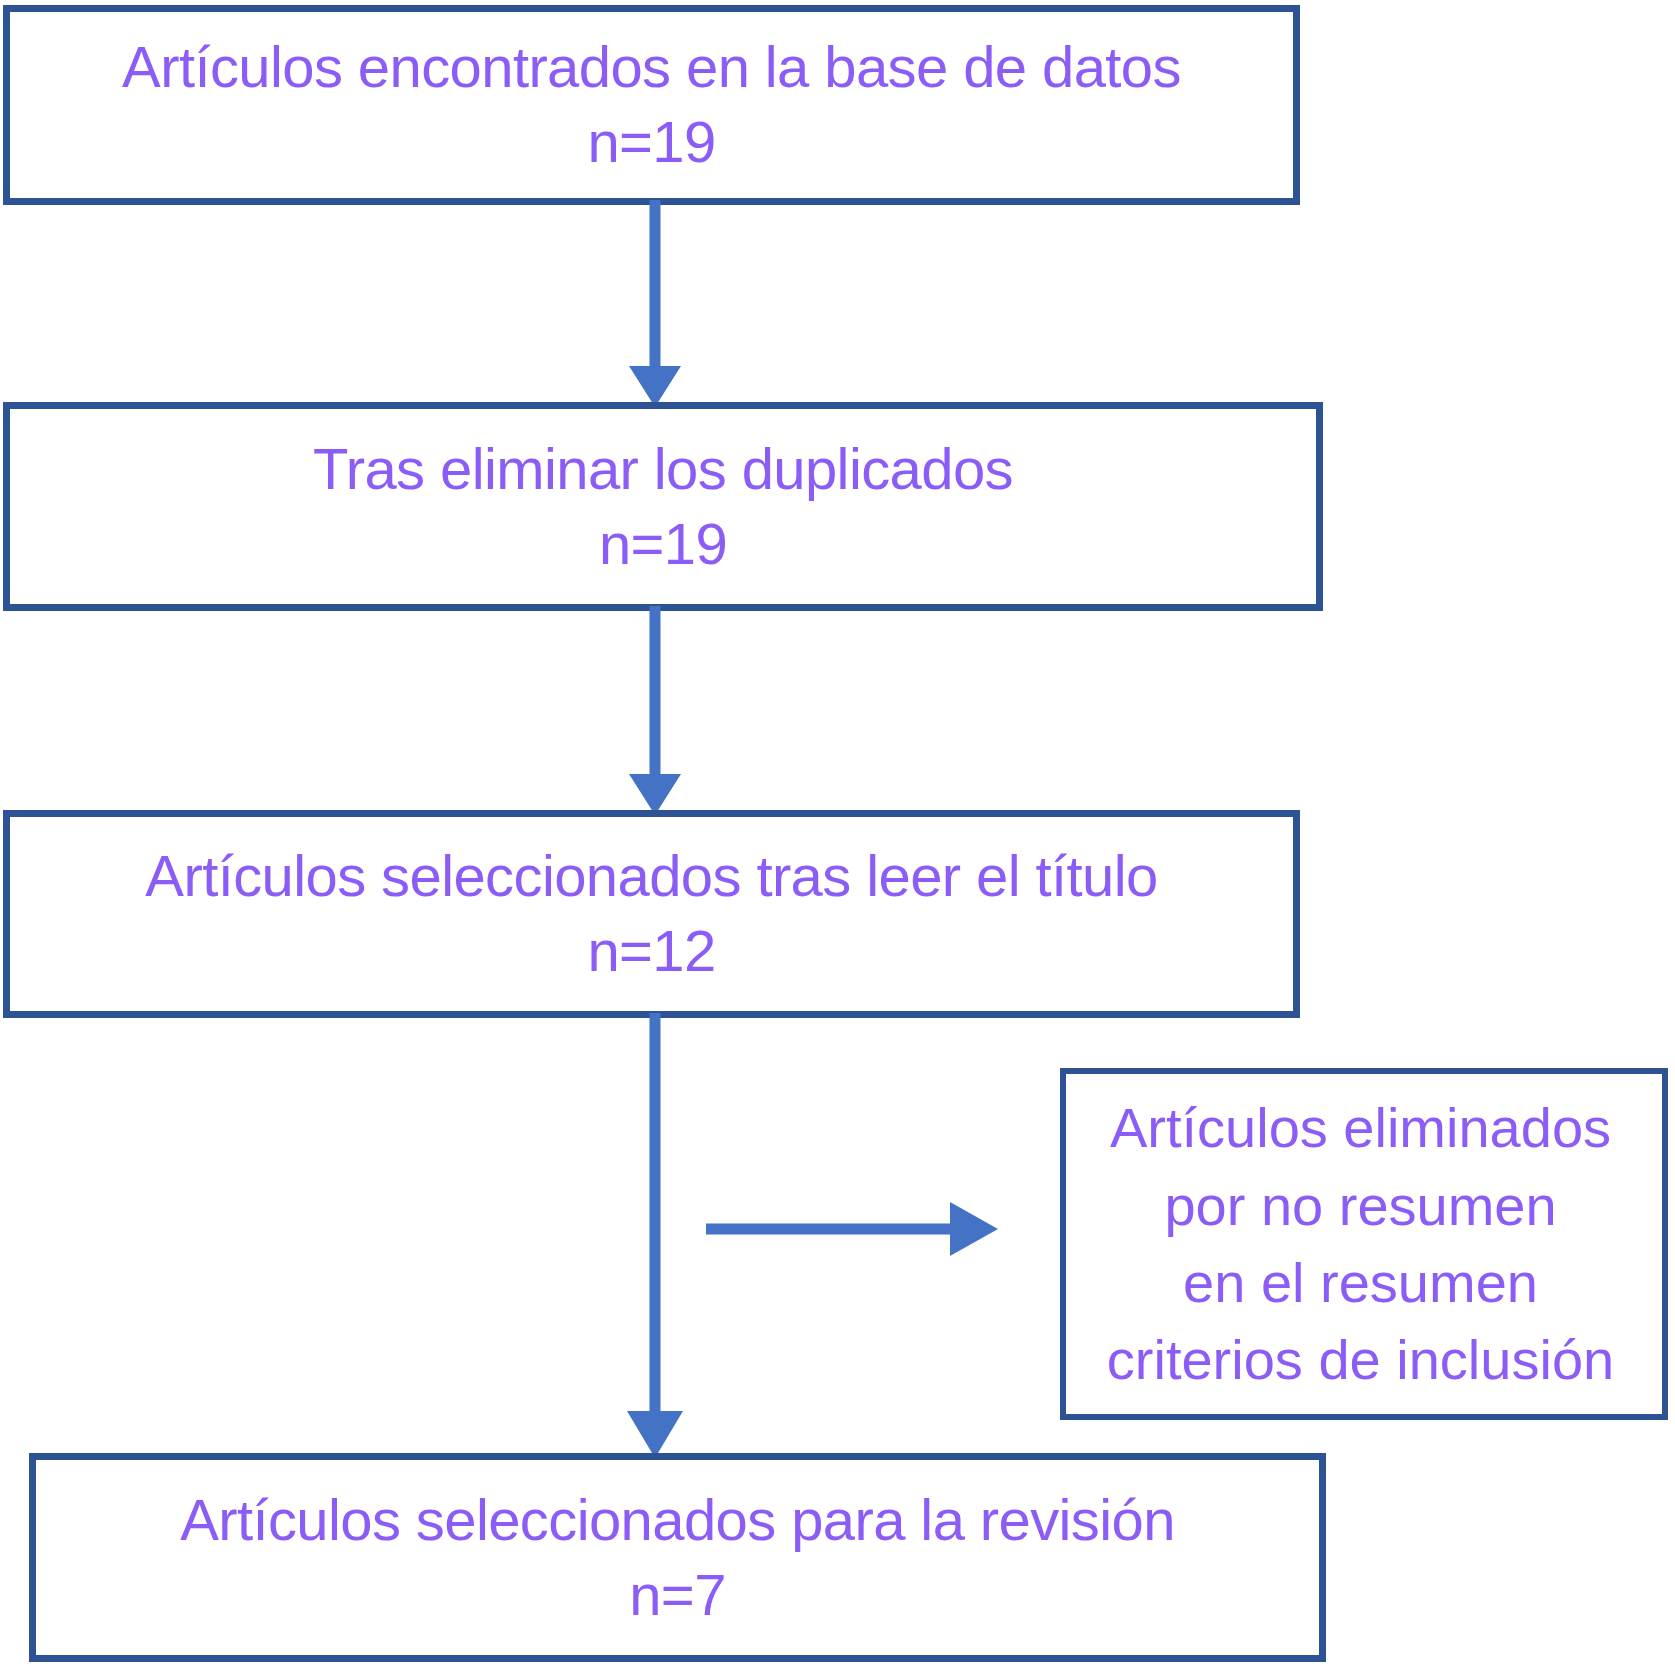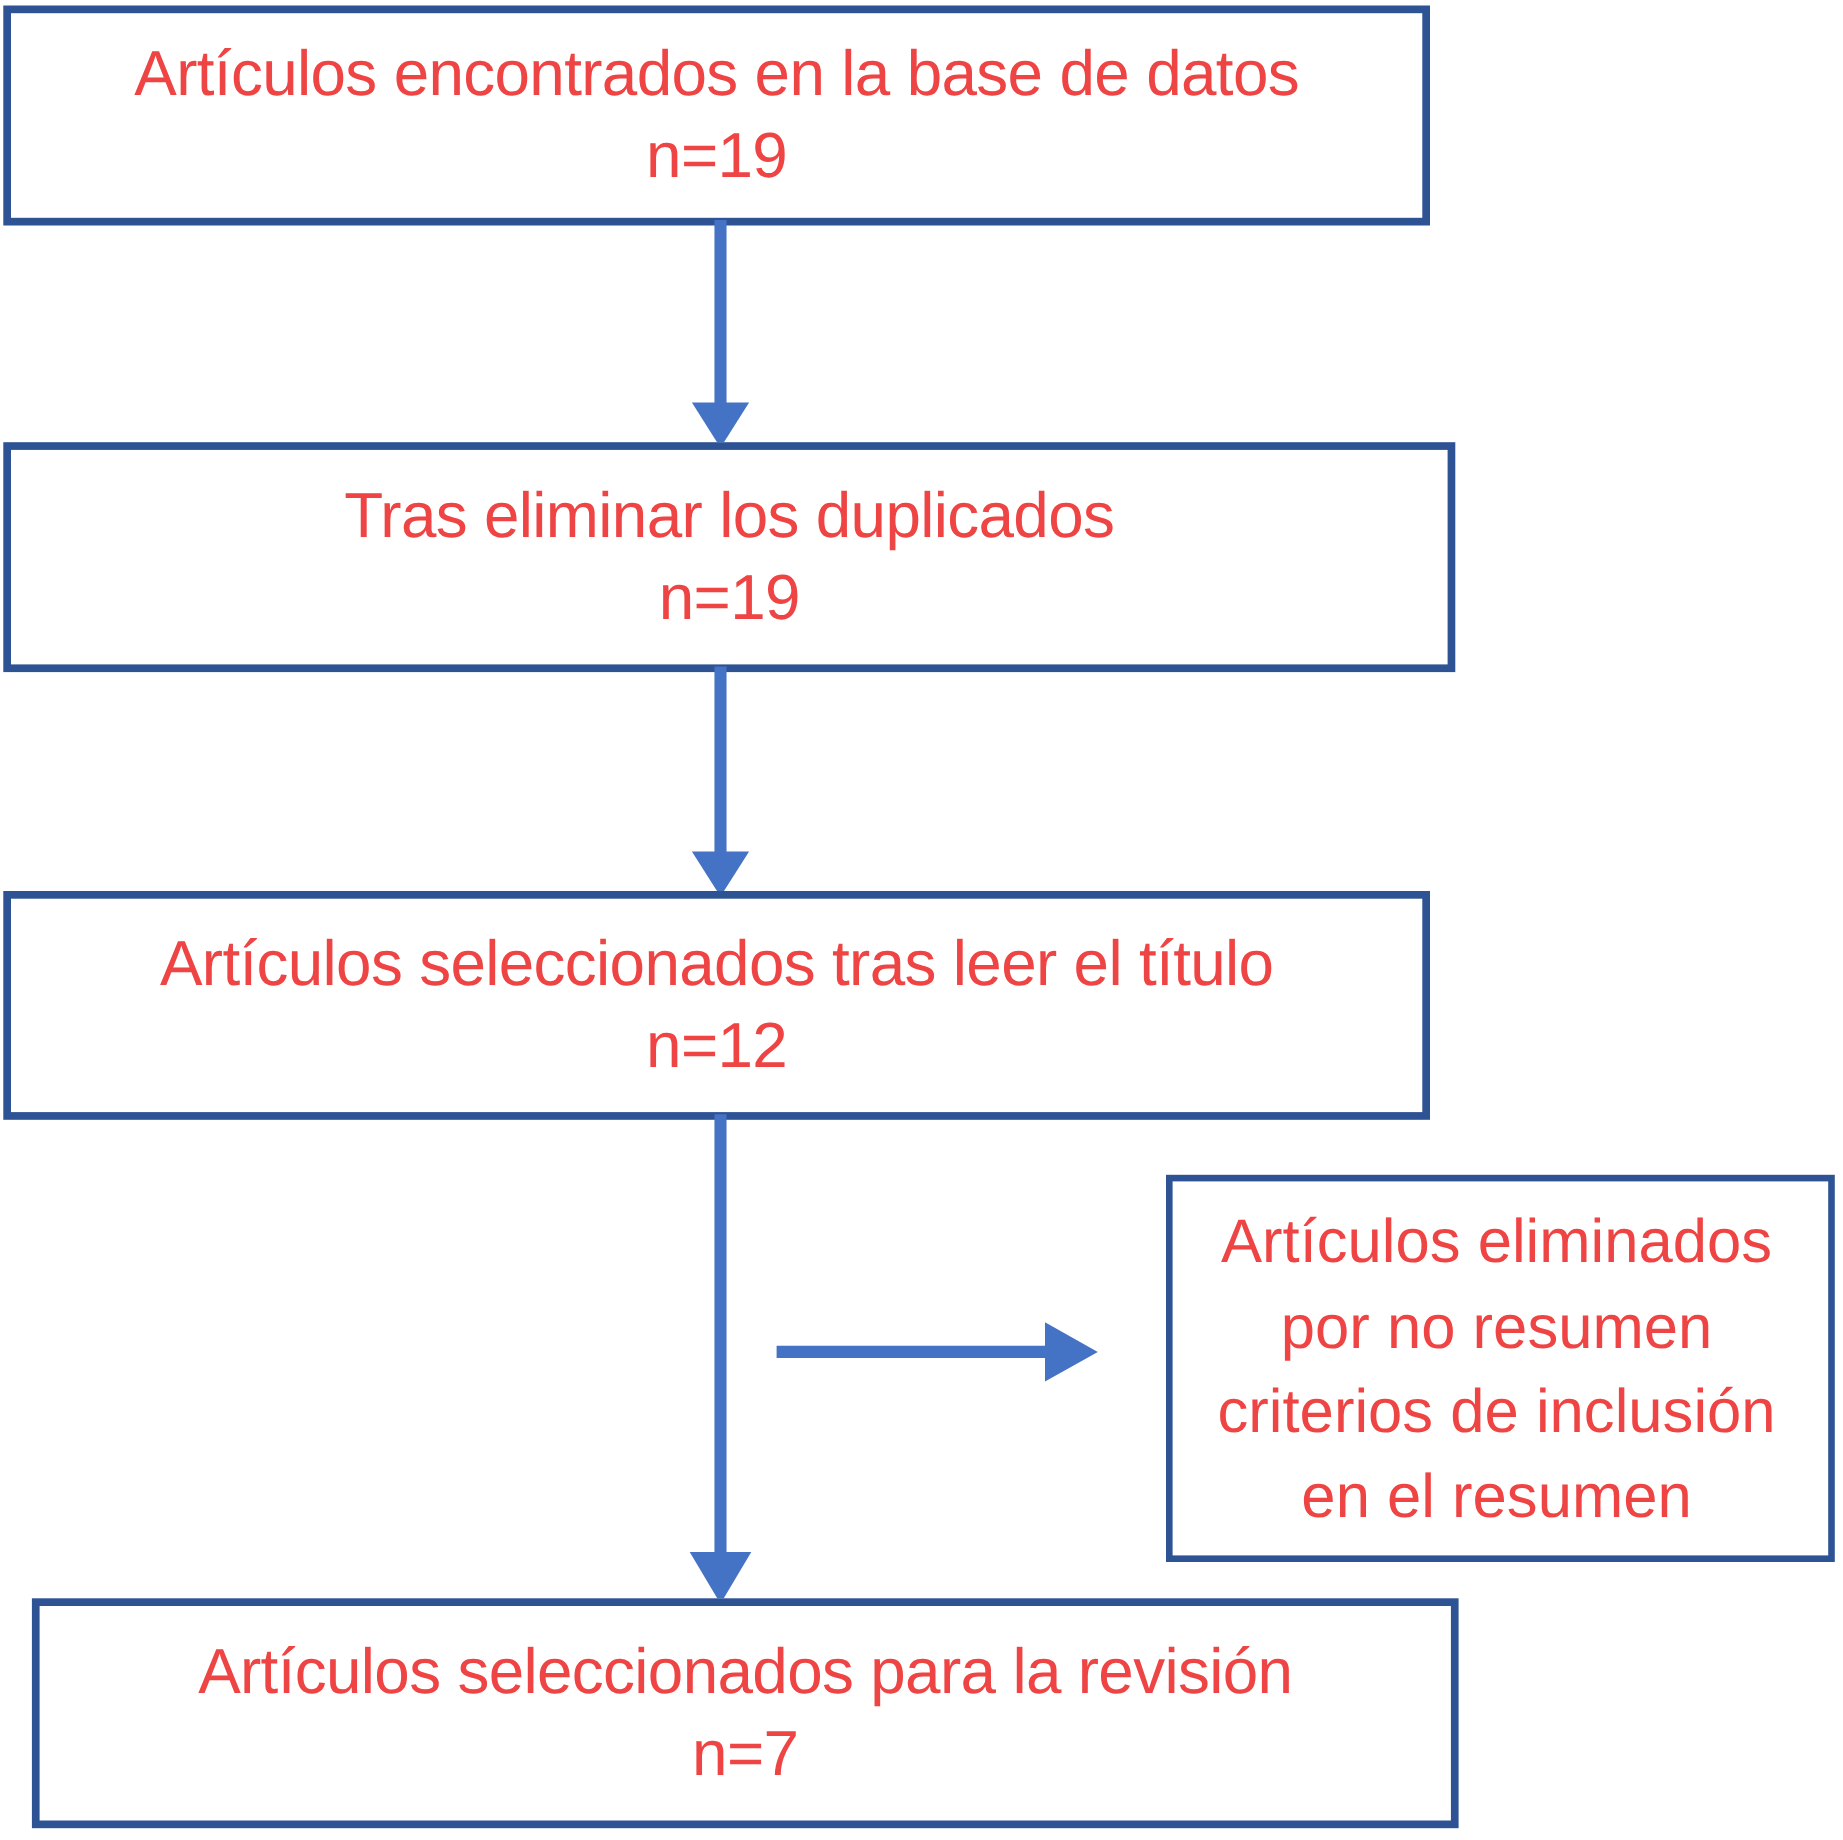--- a/index.html
+++ b/index.html
@@ -21,21 +21,21 @@
     box-sizing: border-box;
     background: #ffffff;
     border-style: solid;
     border-color: #2e5395;
     border-width: 7px;
     display: flex;
     flex-direction: column;
     align-items: center;
     justify-content: center;
     text-align: center;
-    color: #ef4444;
+    color: #8b5cf6;
     line-height: 1.22;
   }
   .node .line {
     display: block;
     white-space: nowrap;
   }
   .main-node {
     font-size: 58px;
     letter-spacing: -0.6px;
   }
@@ -117,17 +117,17 @@
   </div>
 
   <div class="node main-node" id="node-review">
     <span class="line">Artículos seleccionados para la revisión</span>
     <span class="line count">n=7</span>
   </div>
 
   <div class="node side-node" id="node-excluded">
     <span class="line">Artículos eliminados</span>
     <span class="line">por no resumen</span>
+    <span class="line">en el resumen</span>
     <span class="line">criterios de inclusión</span>
-    <span class="line">en el resumen</span>
   </div>
 
 </div>
 
 </body></html>

